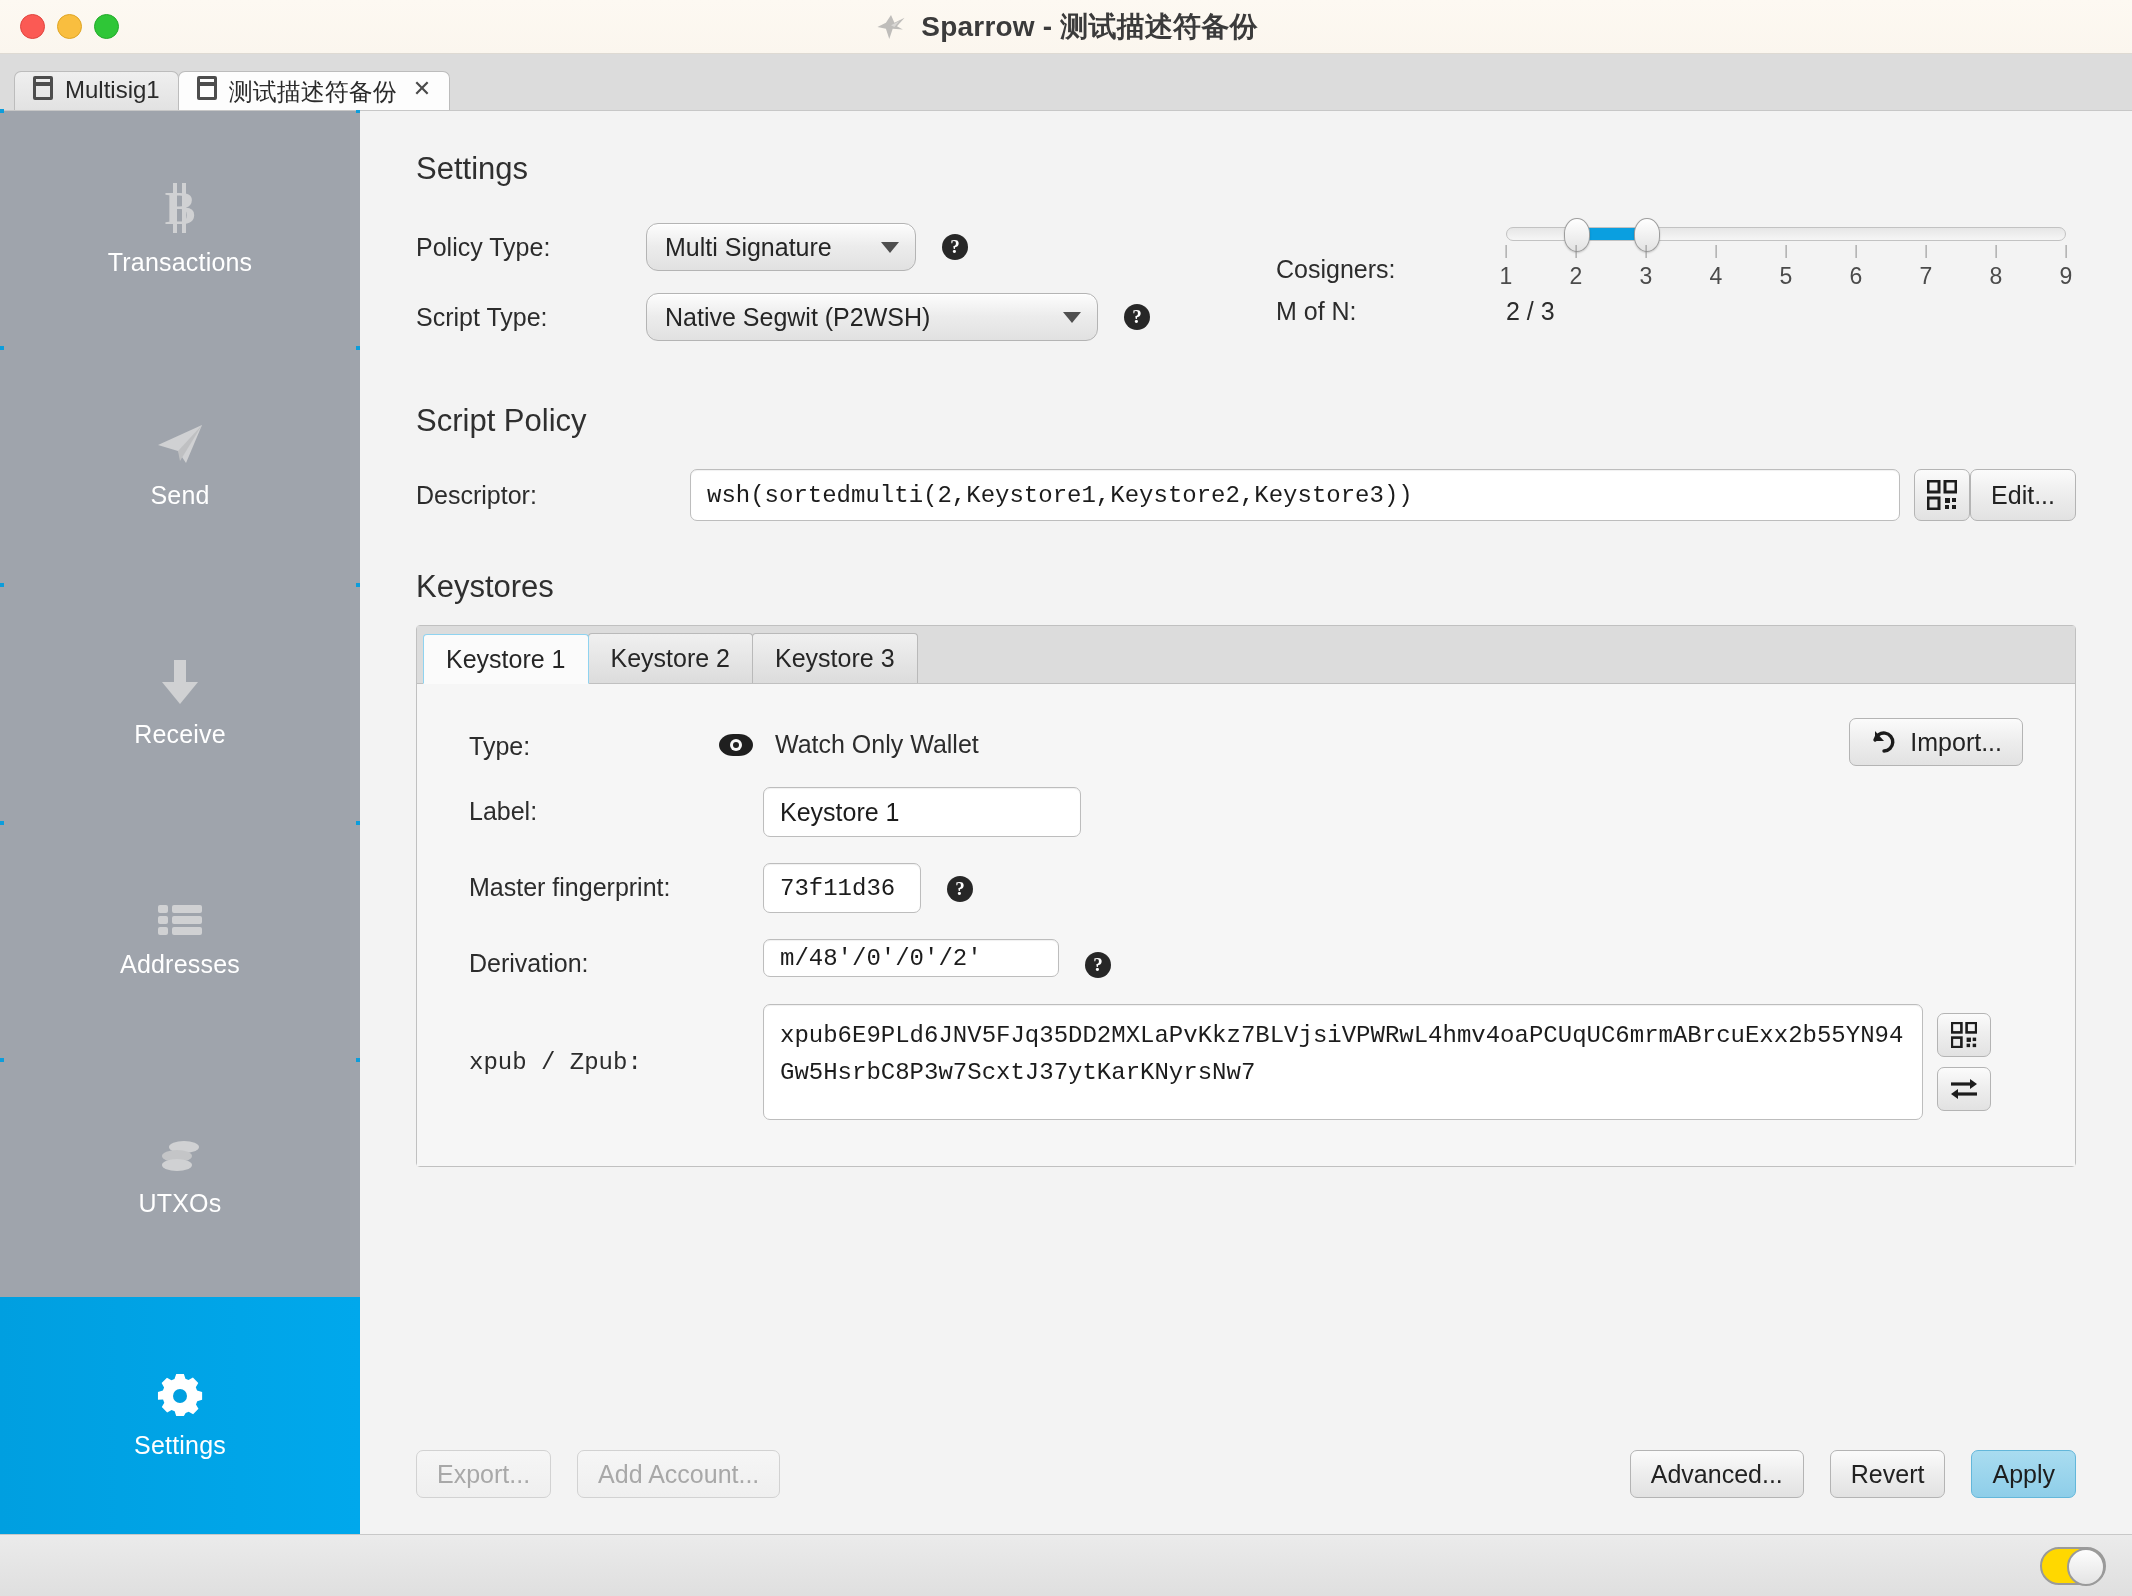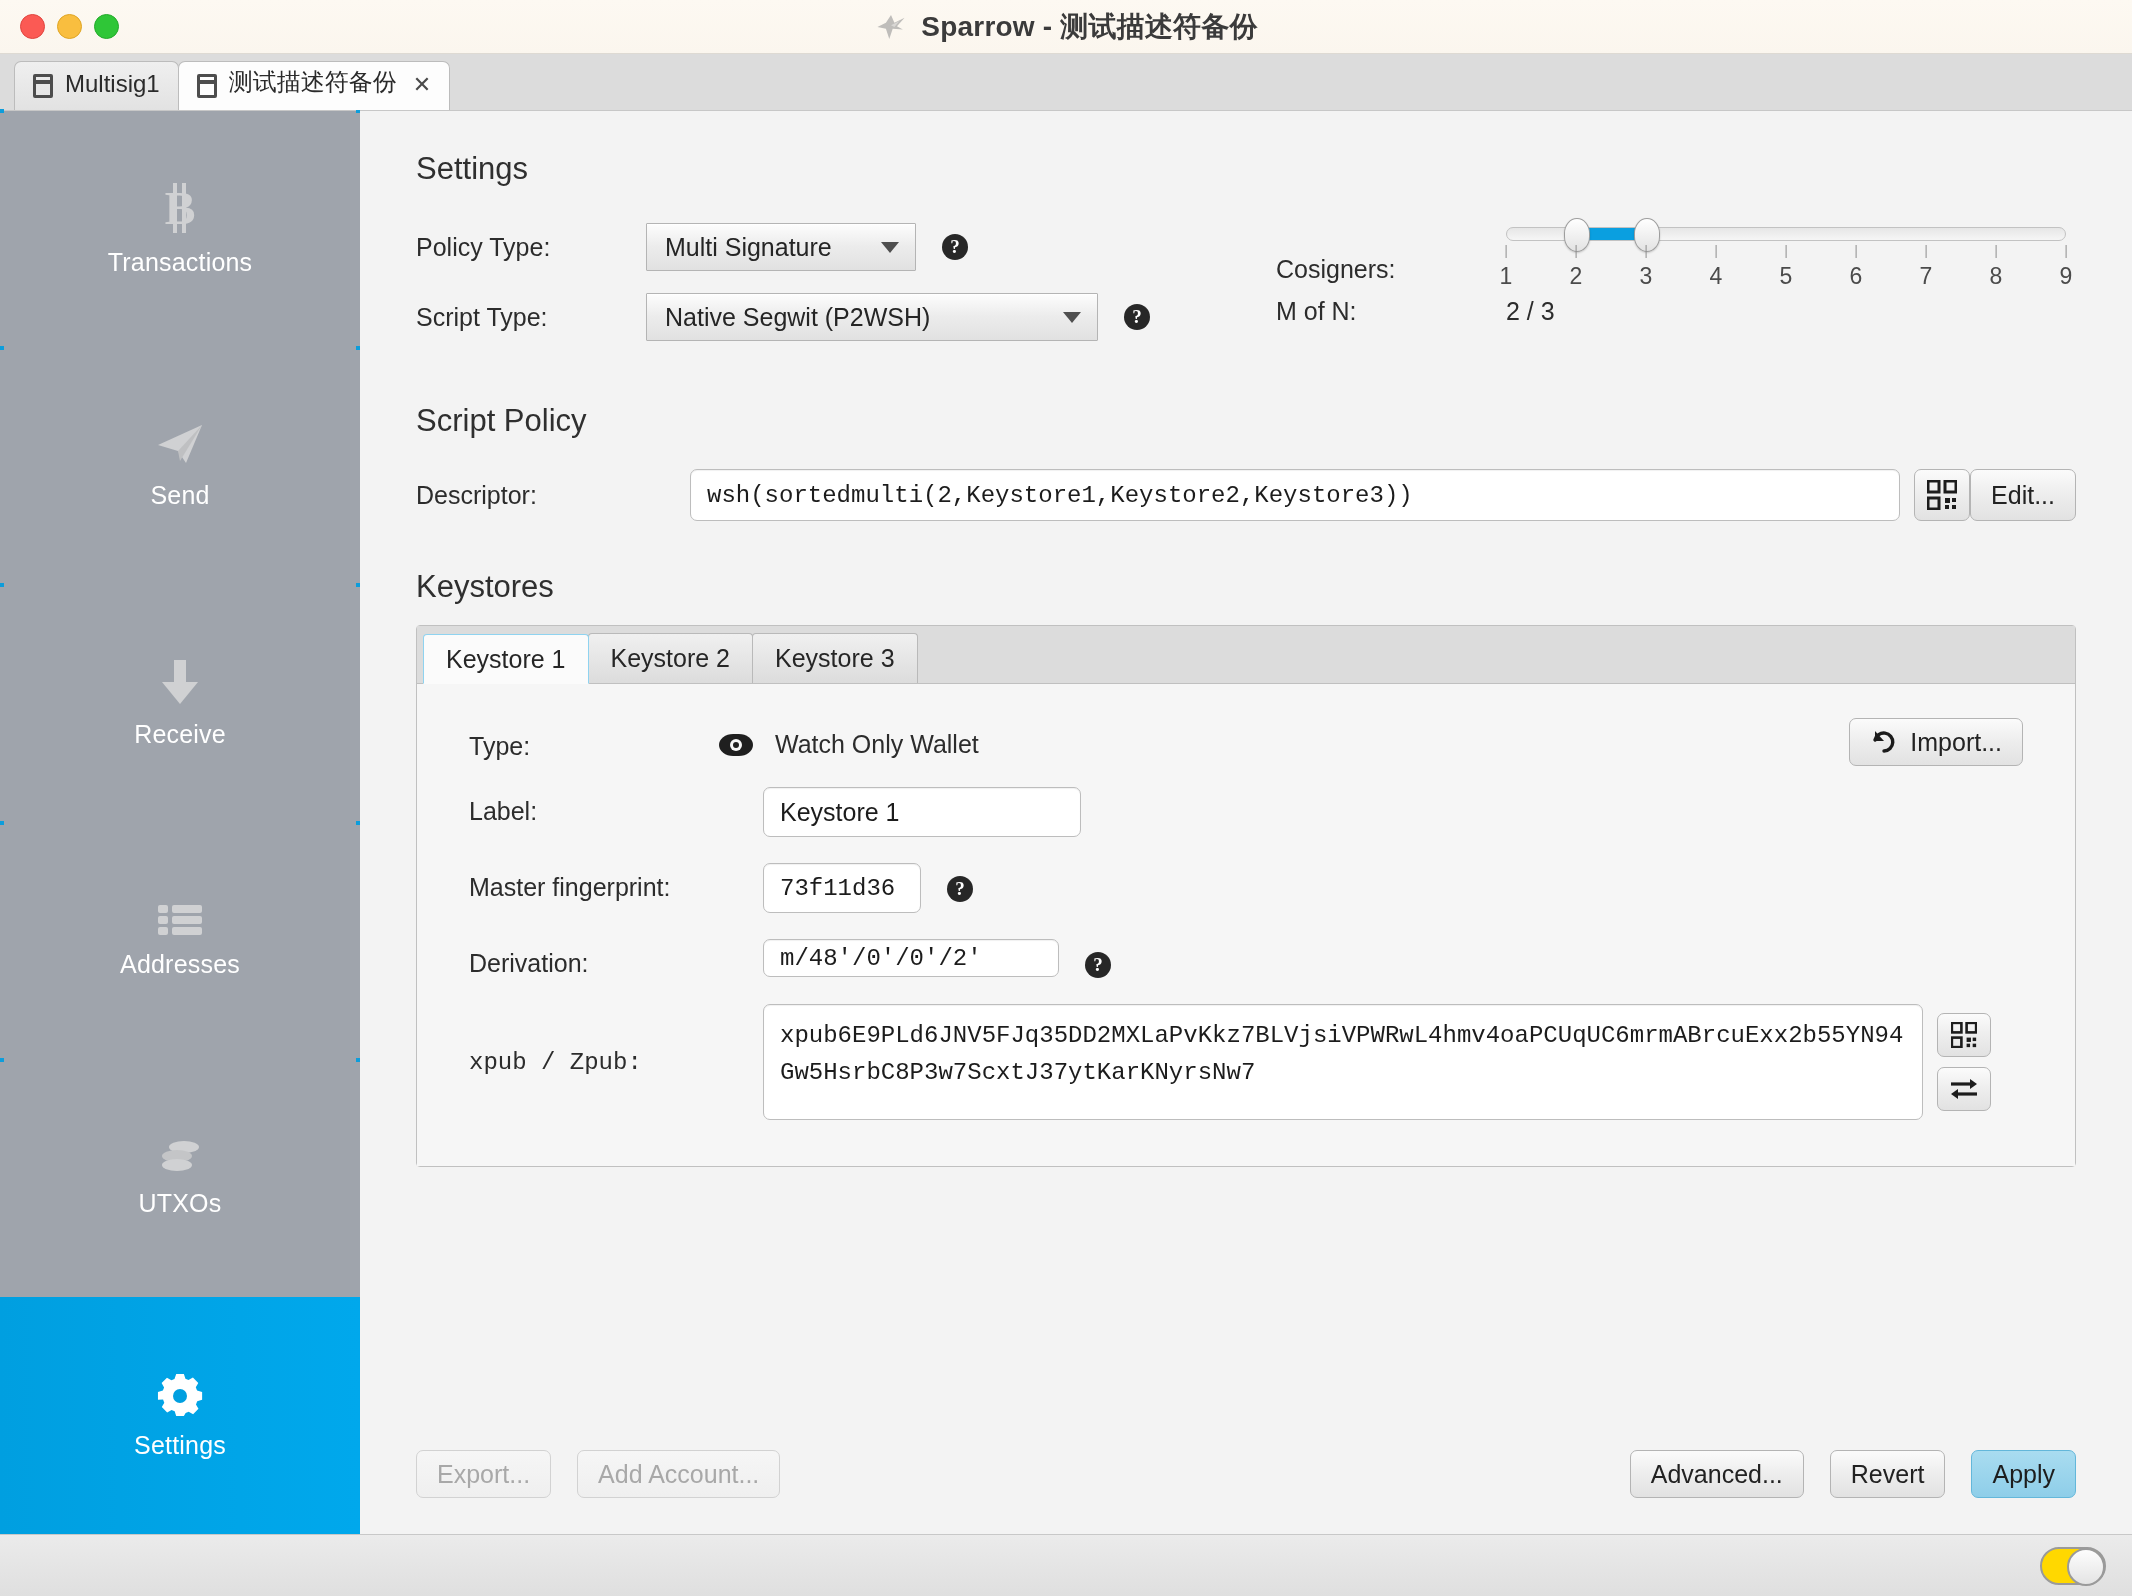--- a/index.html
+++ b/index.html
@@ -33,22 +33,22 @@
 
   
   .tabstrip {
     height: 57px; flex: 0 0 57px;
     background: #dcdcdc;
     border-bottom: 1px solid #c7c7c7;
     display: flex; align-items: flex-end; padding-left: 14px;
     position: relative;
   }
   .tab {
-    height: 49px; display: flex; align-items: flex-end; gap: 12px;
-    padding: 12px 18px;
+    height: 39px; display: flex; align-items: flex-start; gap: 12px;
+    padding: 4px 18px;
     border: 1px solid #bcbcbc; border-bottom: none;
     border-radius: 7px 7px 0 0;
     font-size: 24px; color: #2b2b2b;
     background: linear-gradient(to bottom, #efefef, #e2e2e2);
     position: relative;
   }
   .tab.active { background: #fdfdfd; border-color: #bcbcbc; z-index: 3; }
   .tab + .tab { margin-left: -1px; }
   .tab-close { font-size: 22px; color: #4a4a4a; margin-left: 4px; }
   .wallet-icon {
@@ -92,21 +92,21 @@
     min-width: 0;
   }
   h2.section {
     font-size: 31px; font-weight: normal; color: #2f2f2f; margin-bottom: 36px;
   }
   .row { display: flex; align-items: center; margin-bottom: 22px; }
   .lbl { font-size: 25px; color: #2c2c2c; }
 
   
   .combo {
-    height: 48px; border: 1px solid #b4b4b4; border-radius: 1px;
+    height: 48px; border: 1px solid #b4b4b4; border-radius: 12px;
     background: linear-gradient(to bottom, #fdfdfd 0%, #ececec 48%, #e1e1e1 100%);
     display: flex; align-items: center; justify-content: space-between;
     padding: 0 16px 0 18px; font-size: 25px; color: #252525;
     box-shadow: 0 1px 0 rgba(255,255,255,.7) inset;
   }
   .caret {
     width: 0; height: 0; margin-left: 18px;
     border-left: 9px solid transparent; border-right: 9px solid transparent;
     border-top: 11px solid #4f4f4f;
   }

